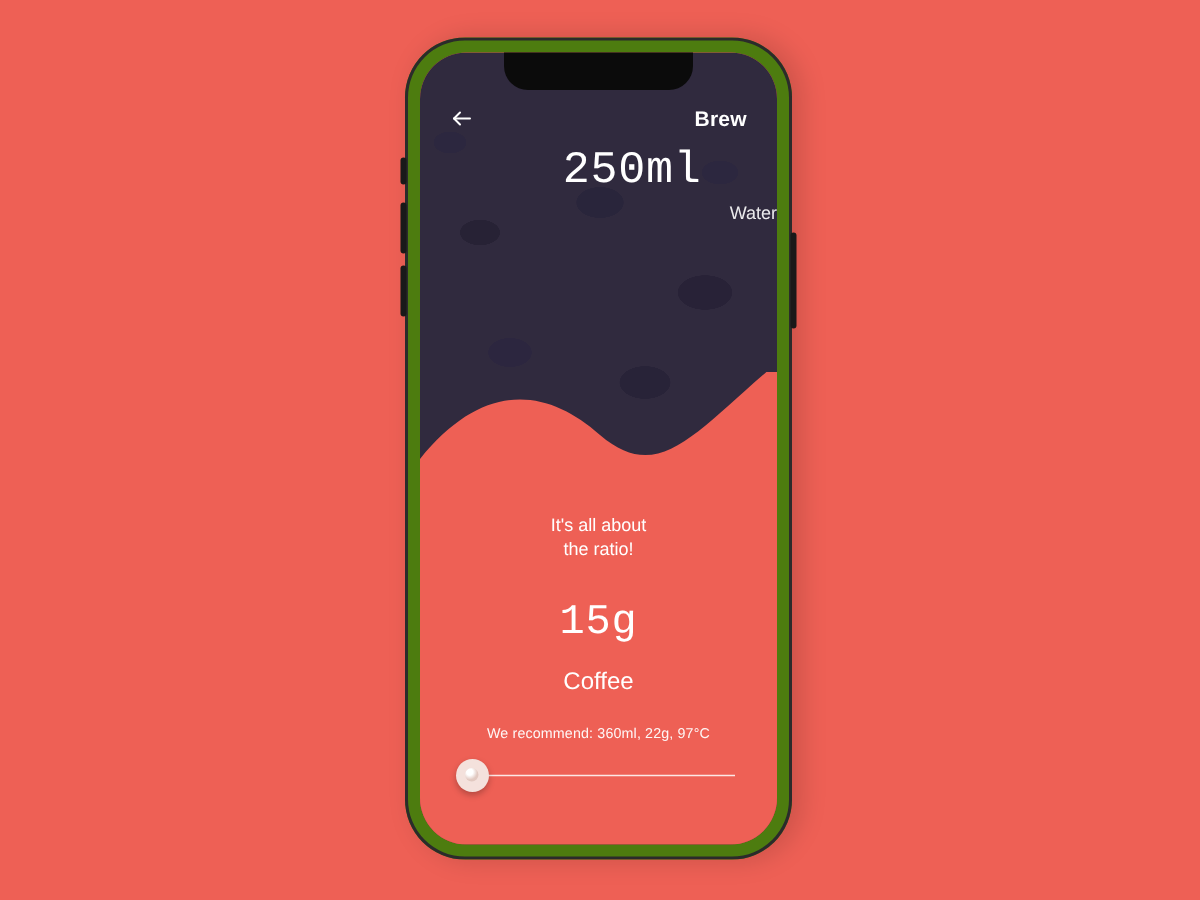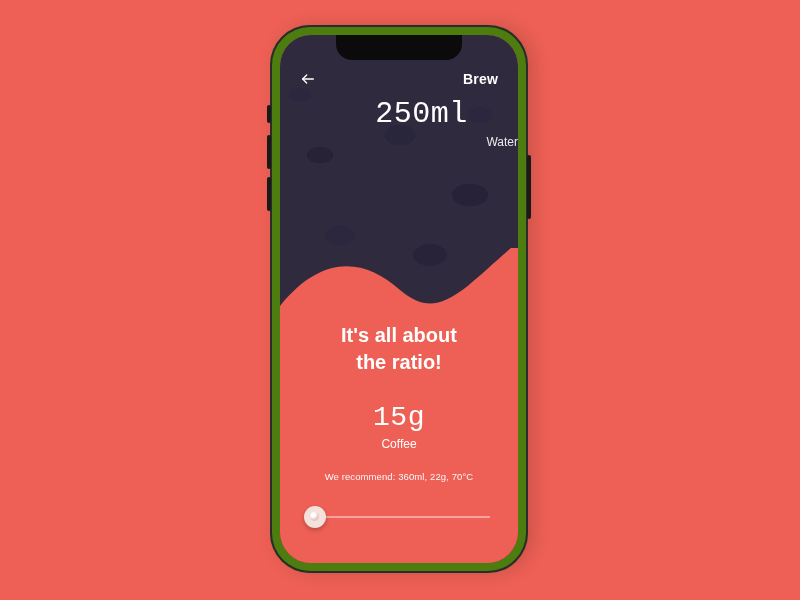--- a/index.html
+++ b/index.html
@@ -83,28 +83,28 @@
   }
   .water-label{margin-top:4px;font-size:12px;opacity:.9;text-align:right;}
 
   
   .lower{
     position:absolute;left:0;right:0;bottom:0;top:275px;z-index:4;
     text-align:center;color:#fff;
     padding:0 24px;box-sizing:border-box;
   }
   .headline{
-    font-size:20px;line-height:1.35;font-weight:700;
-    margin-top:12px;
+    font-size:12px;line-height:1.35;font-weight:400;
+    margin-top:32px;
   }
   .coffee-value{
     margin-top:26px;font-size:28px;font-weight:400;letter-spacing:.5px;
     font-family:Liberation Mono, monospace;
   }
-  .coffee-label{margin-top:4px;font-size:12px;}
+  .coffee-label{margin-top:15px;font-size:16px;}
   .recommend{
     margin-top:20px;font-size:9.5px;opacity:.95;letter-spacing:.1px;
   }
 
   .slider{
     position:absolute;left:28px;right:28px;bottom:34px;height:24px;
     cursor:pointer;
   }
   .slider-track{
     position:absolute;top:50%;left:0;right:0;height:1px;
@@ -160,21 +160,21 @@
       <div class="water-label">Water</div>
     </div>
 
     <div class="lower">
       <div class="headline">
         <span>It's all about</span><br>
         <span>the ratio!</span>
       </div>
       <div class="coffee-value">15g</div>
       <div class="coffee-label">Coffee</div>
-      <div class="recommend">We recommend: 360ml, 22g, 70°C</div>
+      <div class="recommend">We recommend: 360ml, 22g, 97°C</div>
 
       <div class="slider">
         <div class="slider-track"></div>
         <div class="slider-handle" style="left: 4%;"></div>
       </div>
     </div>
 
   </div>
 </div>
 

